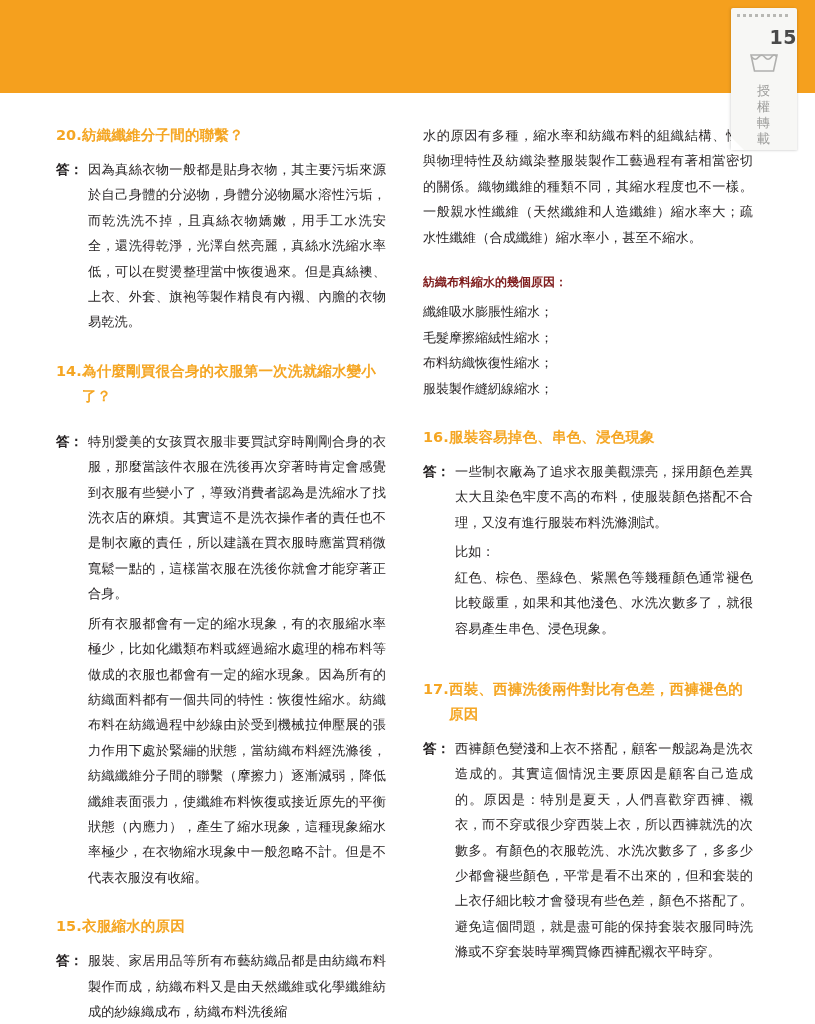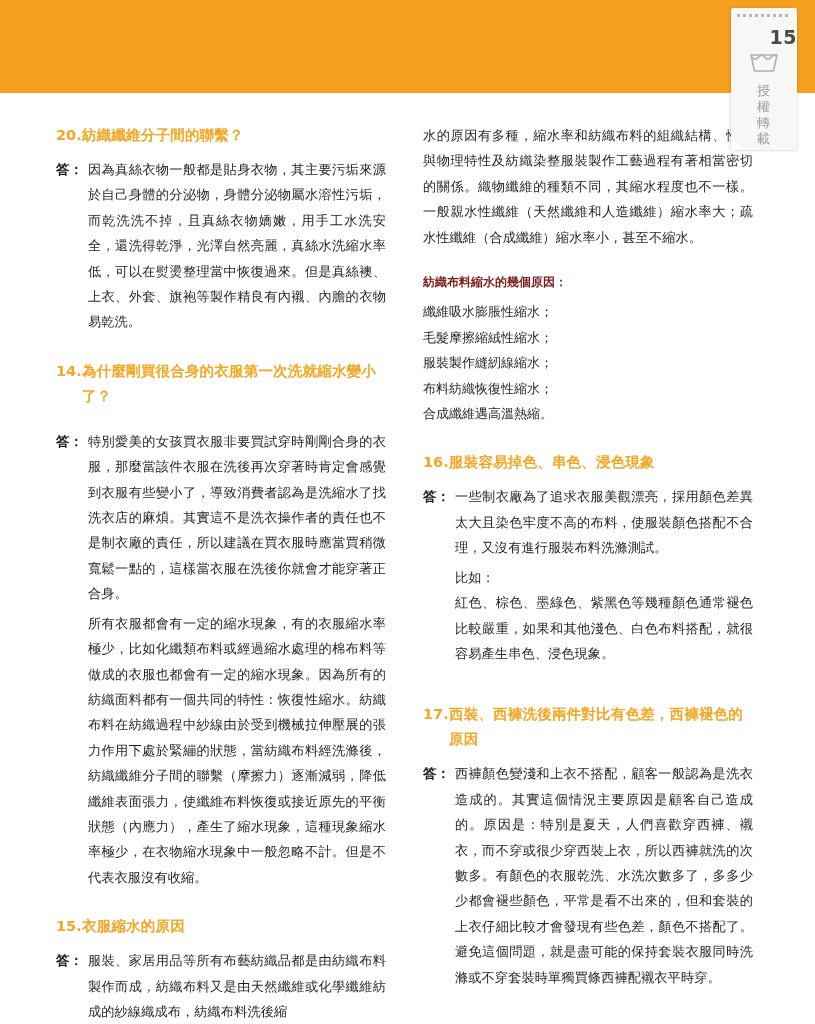--- a/index.html
+++ b/index.html
@@ -233,33 +233,32 @@
 
     <div class="plain-block">
       <p class="para">水的原因有多種，縮水率和紡織布料的組織結構、性質與物理特性及紡織染整服裝製作工藝過程有著相當密切的關係。織物纖維的種類不同，其縮水程度也不一樣。一般親水性纖維（天然纖維和人造纖維）縮水率大；疏水性纖維（合成纖維）縮水率小，甚至不縮水。</p>
     </div>
 
     <div class="sub-heading" style="margin-top:20px;">紡織布料縮水的幾個原因：</div>
 
     <ul class="bullet-list">
       <li>纖維吸水膨脹性縮水；</li>
       <li>毛髮摩擦縮絨性縮水；</li>
+      <li>布料紡織恢復性縮水；</li>
       <li>服裝製作縫紉線縮水；</li>
-      <li>布料紡織恢復性縮水；</li>
-      <li>合成纖維遇高溫熱縮。</li>
     </ul>
 
     <h2 class="qa-heading" style="margin-top:24px;">
       <span class="num">16.</span><span>服裝容易掉色、串色、浸色現象</span>
     </h2>
     <div class="answer">
       <span class="ans-label">答：</span>
       <p class="para">一些制衣廠為了追求衣服美觀漂亮，採用顏色差異太大且染色牢度不高的布料，使服裝顏色搭配不合理，又沒有進行服裝布料洗滌測試。</p>
       <p class="para ans-cont">比如：</p>
-      <p class="para" style="margin-top:0;">紅色、棕色、墨綠色、紫黑色等幾種顏色通常褪色比較嚴重，如果和其他淺色、白色布料搭配，就很容易產生串色、浸色現象。</p>
+      <p class="para" style="margin-top:0;">紅色、棕色、墨綠色、紫黑色等幾種顏色通常褪色比較嚴重，如果和其他淺色、水洗次數多了，就很容易產生串色、浸色現象。</p>
     </div>
 
     <h2 class="qa-heading" style="margin-top:36px;">
       <span class="num">17.</span><span>西裝、西褲洗後兩件對比有色差，西褲褪色的原因</span>
     </h2>
     <div class="answer">
       <span class="ans-label">答：</span>
       <p class="para">西褲顏色變淺和上衣不搭配，顧客一般認為是洗衣造成的。其實這個情況主要原因是顧客自己造成的。原因是：特別是夏天，人們喜歡穿西褲、襯衣，而不穿或很少穿西裝上衣，所以西褲就洗的次數多。有顏色的衣服乾洗、水洗次數多了，多多少少都會褪些顏色，平常是看不出來的，但和套裝的上衣仔細比較才會發現有些色差，顏色不搭配了。避免這個問題，就是盡可能的保持套裝衣服同時洗滌或不穿套裝時單獨買條西褲配襯衣平時穿。</p>
     </div>
 

